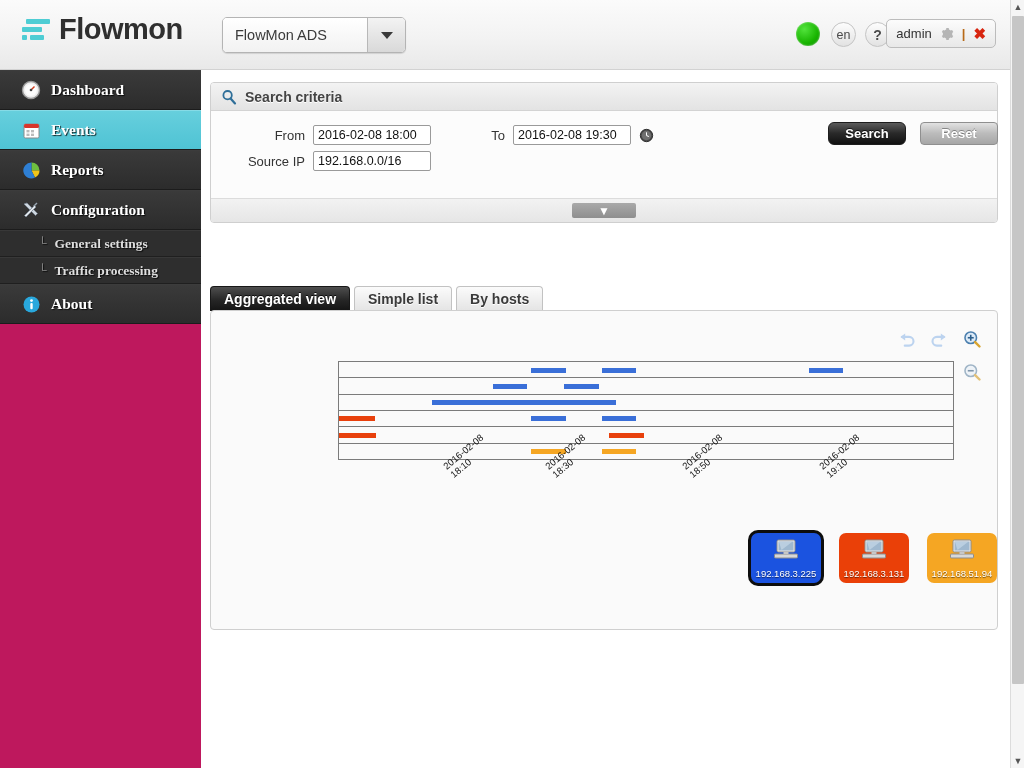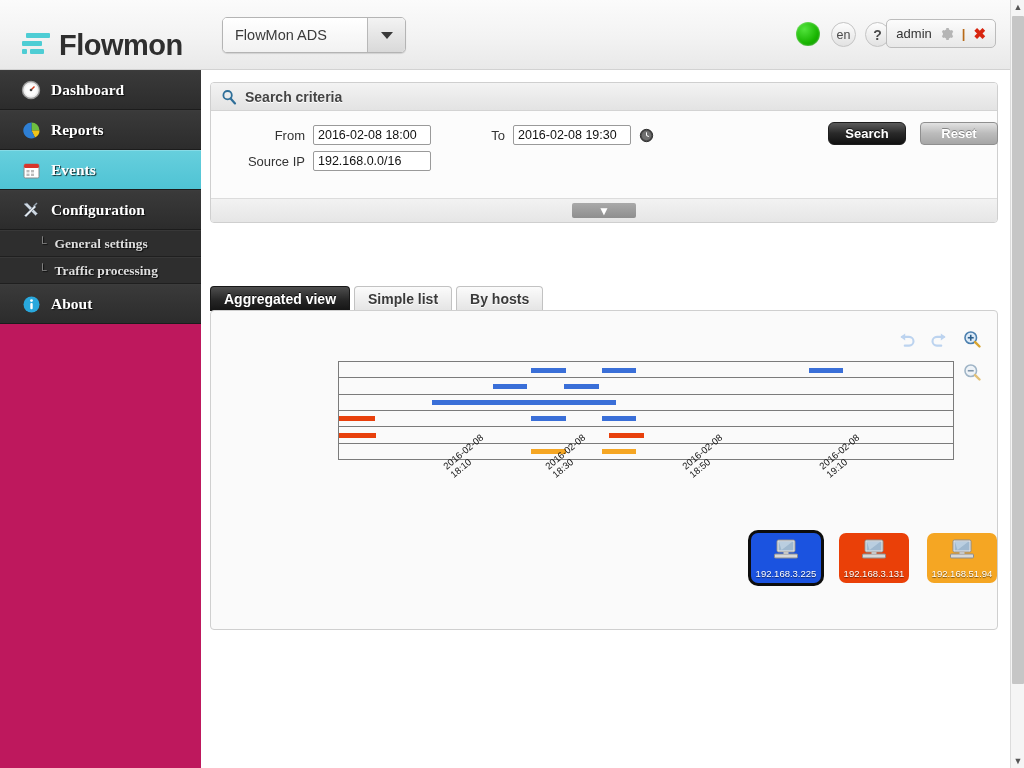--- a/index.html
+++ b/index.html
@@ -12,21 +12,21 @@
   }
   .app { position: relative; width: 1024px; height: 768px; overflow: hidden; }
 
   
   .topbar {
     position: absolute; left: 0; top: 0; width: 1010px; height: 70px;
     background: linear-gradient(to bottom,#fbfbfb 0%,#f3f3f3 52%,#e9e9e9 100%);
     border-bottom: 1px solid #d2d2d2;
     box-sizing: border-box;
   }
-  .logo-wrap { position:absolute; left:20px; top:13px; display:flex; align-items:flex-start;margin-top:16px; }
+  .logo-wrap { position:absolute; left:20px; top:13px; display:flex; align-items:center; }
   .logo-mark { width:30px; height:30px; position:relative; margin-right:9px; }
   .logo-mark i { position:absolute; background:#4ecdd4; display:block; border-radius:1px; }
   .lb1 { left:6px;  top:4px;  width:24px; height:5px; }
   .lb2 { left:2px;  top:12px; width:20px; height:5px; }
   .lb3 { left:10px; top:20px; width:14px; height:5px; }
   .lb4 { left:2px;  top:20px; width:5px;  height:5px; }
   .logo-text {
     font-size: 29px; font-weight: bold; color: #2f2f2f; letter-spacing: -0.5px;
   }
 
@@ -287,43 +287,43 @@
         <svg width="20" height="20" viewBox="0 0 20 20">
           <circle cx="10" cy="10" r="8.5" fill="#efefef" stroke="#9a9a9a" stroke-width="1.4"></circle>
           <circle cx="10" cy="10" r="6" fill="#fdfdfd"></circle>
           <line x1="10" y1="10" x2="13.5" y2="6.5" stroke="#d03a1a" stroke-width="1.5"></line>
           <circle cx="10" cy="10" r="1.3" fill="#444"></circle>
         </svg>
       </span>
       <span>Dashboard</span>
     </div>
 
-    <div class="nav-item">
-      <span class="nav-ico">
-        <svg width="19" height="19" viewBox="0 0 19 19">
-          <path d="M9.5 9.5 L9.5 1.5 A8 8 0 0 1 17.5 9.5 Z" fill="#6fbf3f"></path>
-          <path d="M9.5 9.5 L17.5 9.5 A8 8 0 0 1 13 16.6 Z" fill="#f0c419"></path>
-          <path d="M9.5 9.5 L13 16.6 A8 8 0 1 1 9.5 1.5 Z" fill="#2e7fd4"></path>
-        </svg>
-      </span>
-      <span>Reports</span>
-    </div>
-
     <div class="nav-item active">
       <span class="nav-ico">
         <svg width="19" height="19" viewBox="0 0 19 19">
           <rect x="2" y="3" width="15" height="14" rx="1.5" fill="#ffffff" stroke="#8a8a8a" stroke-width="1"></rect>
           <rect x="2" y="3" width="15" height="4" rx="1.5" fill="#d8352a"></rect>
           <rect x="4.5" y="9" width="3" height="2.4" fill="#bbbbbb"></rect>
           <rect x="9" y="9" width="3" height="2.4" fill="#bbbbbb"></rect>
           <rect x="4.5" y="12.6" width="3" height="2.4" fill="#bbbbbb"></rect>
           <rect x="9" y="12.6" width="3" height="2.4" fill="#bbbbbb"></rect>
         </svg>
       </span>
       <span>Events</span>
+    </div>
+
+    <div class="nav-item">
+      <span class="nav-ico">
+        <svg width="19" height="19" viewBox="0 0 19 19">
+          <path d="M9.5 9.5 L9.5 1.5 A8 8 0 0 1 17.5 9.5 Z" fill="#6fbf3f"></path>
+          <path d="M9.5 9.5 L17.5 9.5 A8 8 0 0 1 13 16.6 Z" fill="#f0c419"></path>
+          <path d="M9.5 9.5 L13 16.6 A8 8 0 1 1 9.5 1.5 Z" fill="#2e7fd4"></path>
+        </svg>
+      </span>
+      <span>Reports</span>
     </div>
 
     <div class="nav-item">
       <span class="nav-ico">
         <svg width="20" height="20" viewBox="0 0 20 20">
           <path d="M3 4 L6 3 L16.5 13.5 L14.5 15.5 L4 5 Z" fill="#cfd8e0" stroke="#7b8794" stroke-width=".8"></path>
           <path d="M16.5 3.5 L13 7 L12 6 L15.5 2.5 Z" fill="#9aa7b4"></path>
           <path d="M3.5 15.5 L13.5 5.5 L15 7 L5 17 Z" fill="#e3e8ec" stroke="#7b8794" stroke-width=".8"></path>
         </svg>
       </span>

